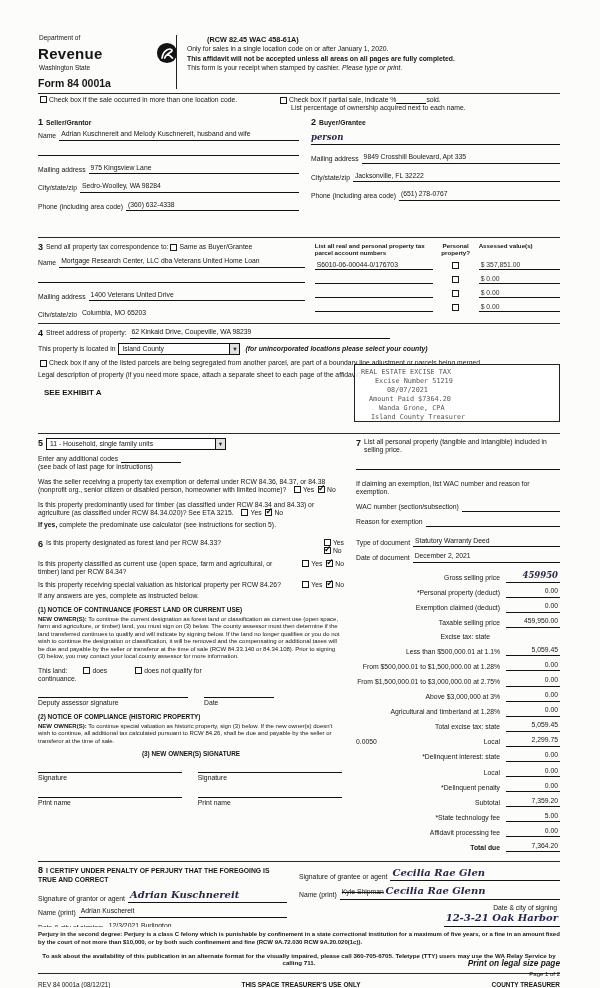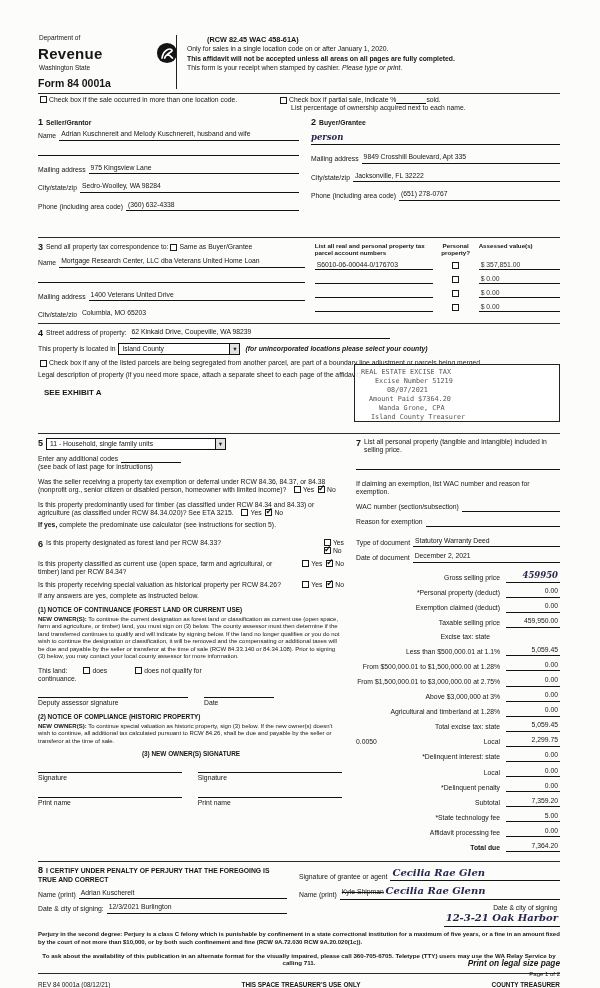--- a/index.html
+++ b/index.html
@@ -470,20 +470,24 @@
           <span class="taxval">7,364.20</span>
         </div>
 
     </div>
   </div>
 
   <div class="sec8">
     <div class="s8l">
       <div><span class="secnum">8</span><span class="s8head">I CERTIFY UNDER PENALTY OF PERJURY THAT THE FOREGOING IS TRUE AND CORRECT</span></div>
       <div class="frow" style="margin-top:4px;">
+          <span class="lbl">Signature of grantor or agent</span>
+          <span class="val script">Adrian Kuschnereit</span>
+        </div>
+      <div class="frow" style="margin-top:4px;">
           <span class="lbl">Name (print)</span>
           <span class="val">Adrian Kuschereit</span>
         </div>
       <div class="frow" style="margin-top:4px;">
           <span class="lbl">Date &amp; city of signing:</span>
           <span class="val">12/3/2021 Burlington</span>
         </div>
     </div>
     <div class="s8r">
       <div class="frow" style="margin-top:2px;">

